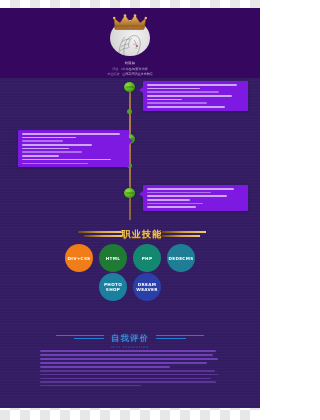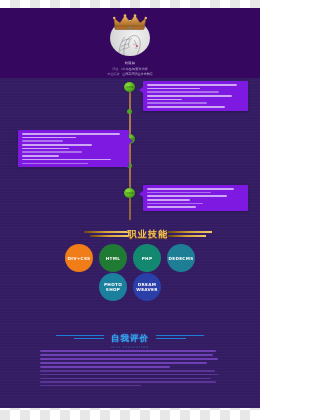--- a/index.html
+++ b/index.html
@@ -83,21 +83,21 @@
   }
   .bubble .ln.dim{background:rgba(255,255,255,.38);}
   .bubble .ln:last-child{margin-bottom:0;}
   .tail{position:absolute;width:0;height:0;border-top:3px solid transparent;border-bottom:3px solid transparent;}
   .tail.left{border-right:4px solid #7d19e0;left:-4px;}
   .tail.right{border-left:4px solid #7d19e0;right:-4px;}
   .sr{position:absolute;width:1px;height:1px;overflow:hidden;clip:rect(0 0 0 0);white-space:nowrap;}
   
   .skills{position:absolute;left:0;top:148px;width:260px;height:100px;}
   .sec-title-gold{
-    position:absolute;left:18px;top:0;width:260px;height:16px;
+    position:absolute;left:12px;top:0;width:260px;height:16px;
     display:flex;align-items:center;justify-content:center;
   }
   .gold-bars{display:flex;flex-direction:column;gap:2px;}
   .gold-bars i{display:block;height:1.6px;background:linear-gradient(90deg,#6a4512,#d9a33a,#f0c96a);}
   .gold-bars.l i:nth-child(1){width:44px;margin-left:6px;}
   .gold-bars.l i:nth-child(2){width:38px;margin-left:12px;}
   .gold-bars.r i:nth-child(1){width:44px;margin-right:6px;}
   .gold-bars.r i:nth-child(2){width:38px;margin-right:12px;align-self:flex-end;}
   .gold-txt{
     color:#f3c55c;font-size:9px;font-weight:bold;letter-spacing:1.2px;
@@ -120,21 +120,21 @@
     display:flex;align-items:center;justify-content:center;gap:7px;
   }
   .blue-bars{display:flex;flex-direction:column;gap:1.8px;}
   .blue-bars i{display:block;height:1.5px;background:#1f7fd6;}
   .blue-bars.l i:nth-child(1){width:48px;}
   .blue-bars.l i:nth-child(2){width:30px;margin-left:18px;}
   .blue-bars.r i:nth-child(1){width:48px;}
   .blue-bars.r i:nth-child(2){width:30px;}
   .blue-title-wrap{text-align:center;}
   .blue-txt{
-    color:#35a5f0;font-size:8.5px;font-weight:bold;letter-spacing:1px;
+    color:#35a5f0;font-size:8.5px;font-weight:normal;letter-spacing:1px;
     text-shadow:0 0 2px rgba(53,165,240,.6);white-space:nowrap;
   }
   .blue-sub{
     color:#2f6fae;font-size:2.6px;letter-spacing:1px;margin-top:1px;white-space:nowrap;
   }
   .eval-body{position:absolute;left:40px;top:24px;width:180px;}
   .eval-body .ln{height:1.7px;border-radius:1px;background:#6f3fb6;margin-bottom:2.4px;}
   .eval-body .ln.en{background:#5b3596;height:1.5px;margin-bottom:2.1px;}
 </style>
 </head>

